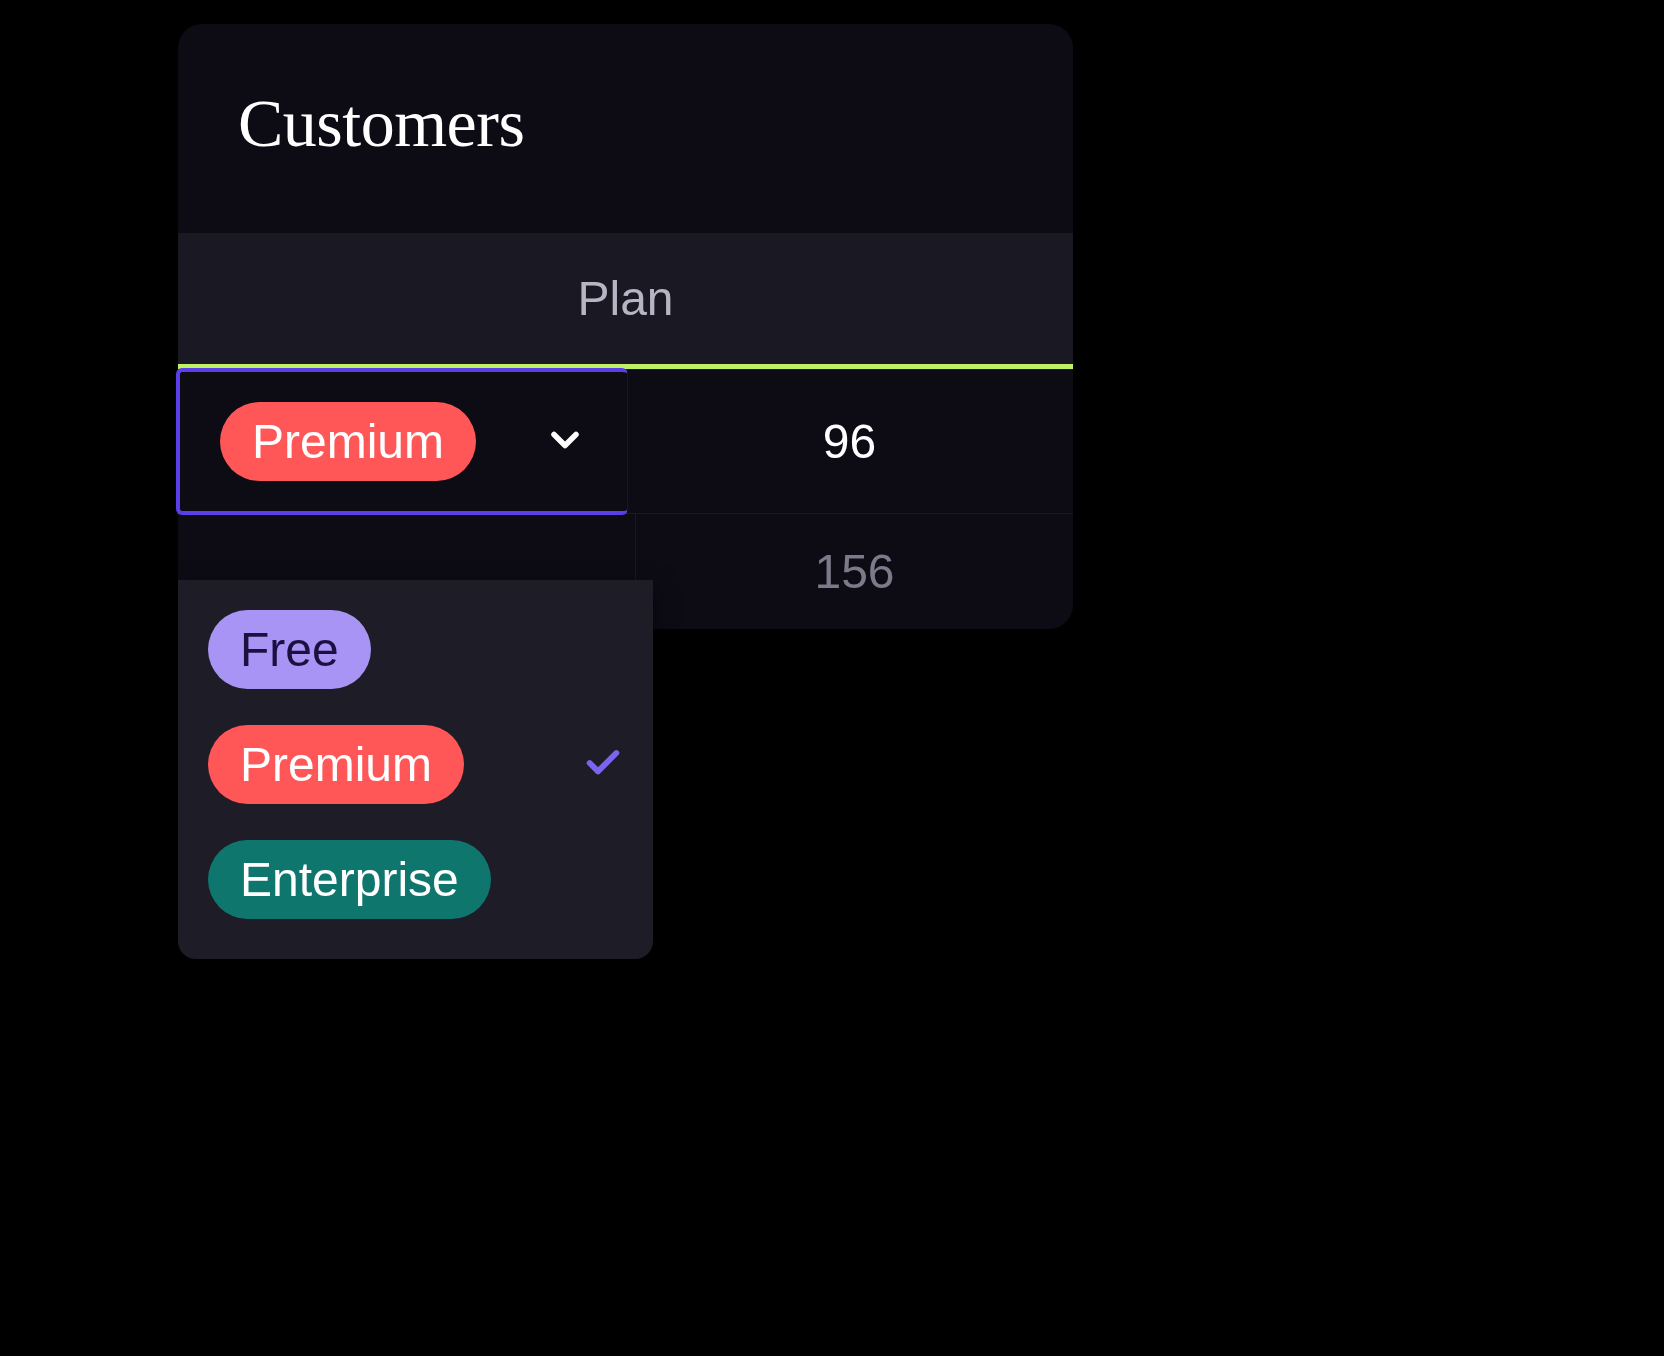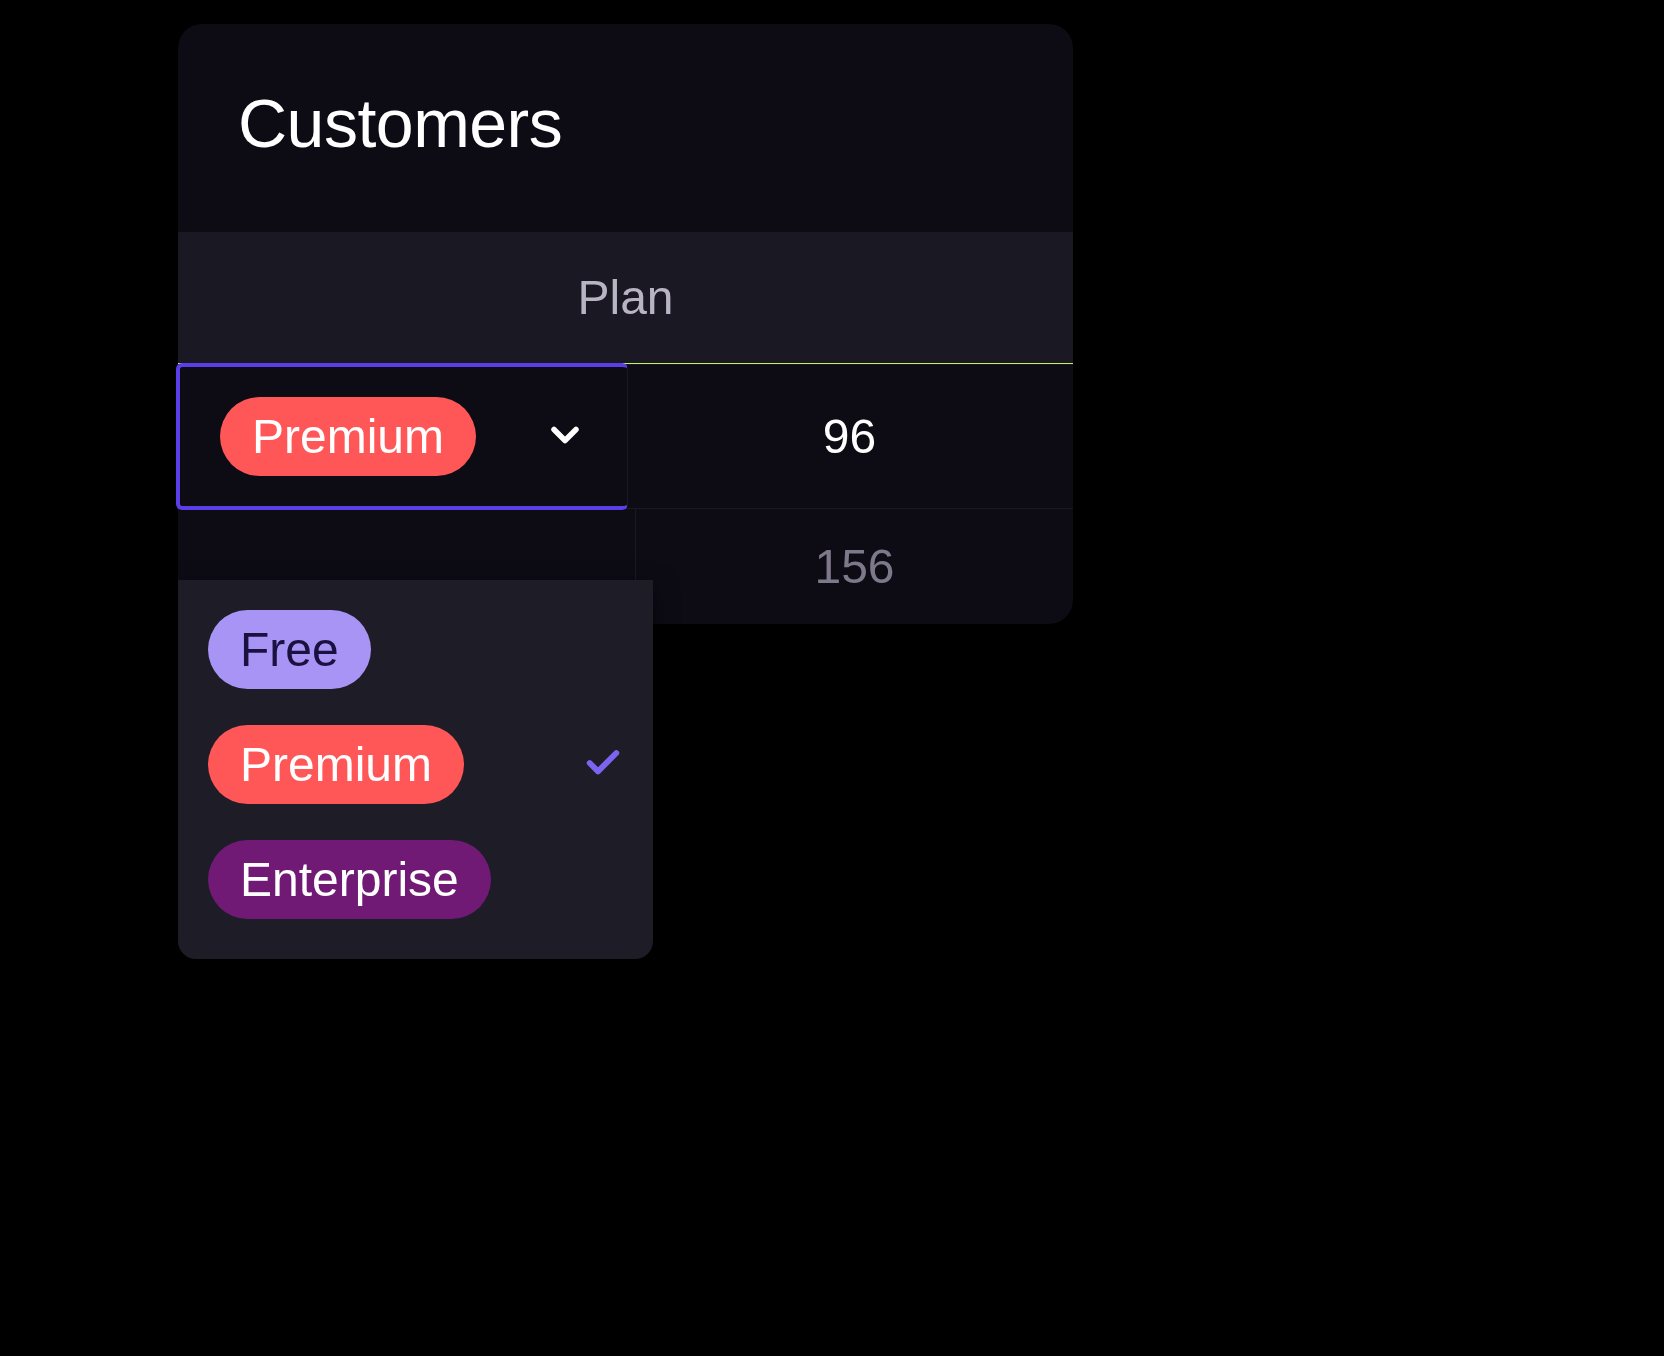--- a/index.html
+++ b/index.html
@@ -22,25 +22,26 @@
       background: #0D0B14;
       border-radius: 24px;
       overflow: visible;
     }
     .card-title {
       color: #fff;
       font-size: 68px;
       font-weight: 500;
       padding: 60px 60px 70px 60px;
       letter-spacing: -0.5px;
+      font-family: Liberation Serif, serif;
     }
     .table-header {
       display: flex;
       background: #1A1822;
-      border-bottom: 1px solid #bef264;
+      border-bottom: 5px solid #bef264;
     }
     .table-header .col {
       flex: 1;
       padding: 38px 60px;
       color: #B8B4C4;
       font-size: 48px;
       font-weight: 400;
       border-right: 1px solid #0D0B14;
     }
     .table-header .col:last-child {
@@ -93,21 +94,21 @@
       color: #fff;
     }
     .pill-premium {
       background: #FF5757;
     }
     .pill-free {
       background: #A794F5;
       color: #1B1141;
     }
     .pill-enterprise {
-      background: #701a75;
+      background: #0f766e;
       color: #fff;
     }
     .chevron {
       width: 44px;
       height: 44px;
       flex-shrink: 0;
     }
     .dropdown {
       position: absolute;
       left: 178px;

